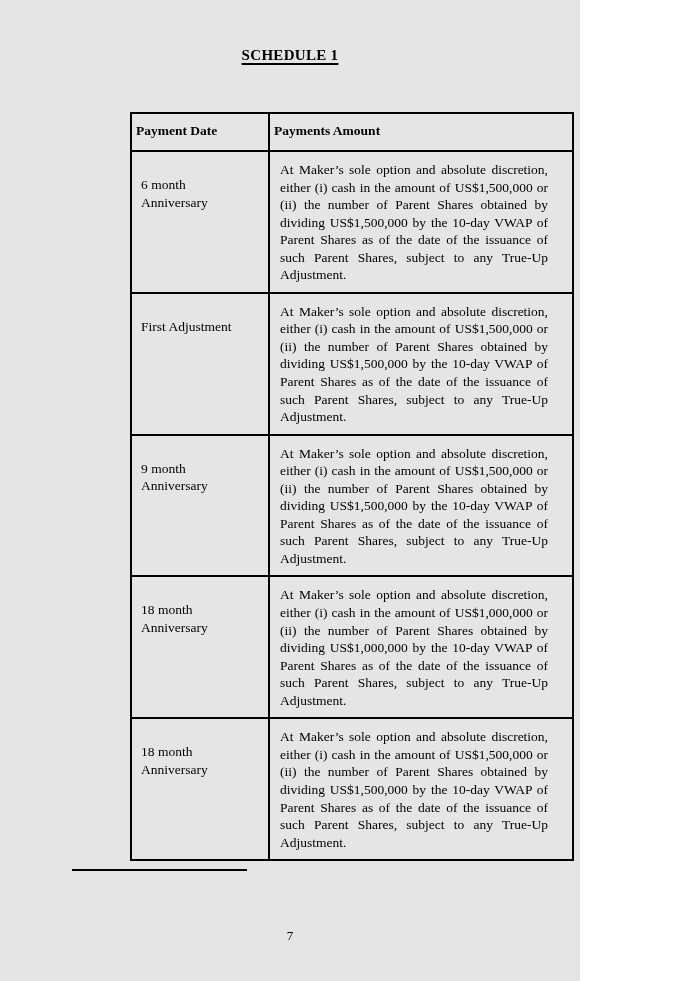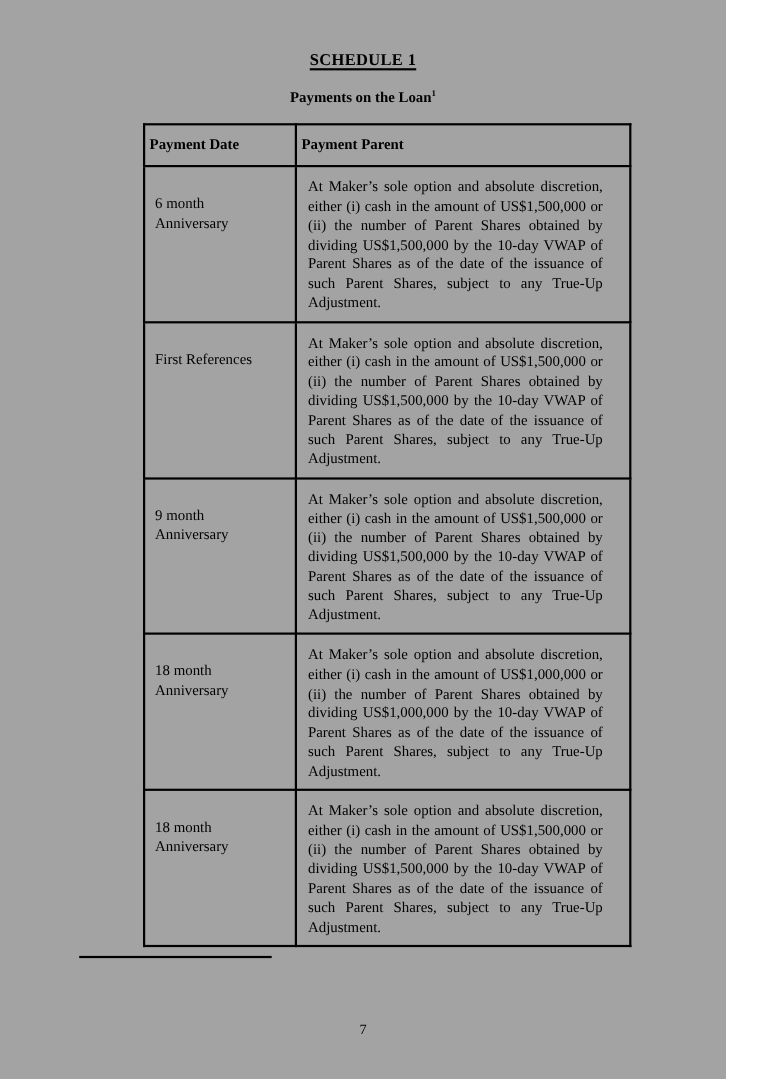--- a/index.html
+++ b/index.html
@@ -1,21 +1,21 @@
 <!DOCTYPE html>
 <html><head>
 <meta charset="utf-8">
 <style>
   * { margin: 0; padding: 0; box-sizing: border-box; }
   html, body { background: #ffffff; }
   .page {
     position: relative;
-    width: 660px;
+    width: 580px;
     height: 981px;
-    background: #a3a3a3;
+    background: #e5e5e5;
     font-family: "Liberation Serif", serif;
     color: #000000;
     overflow: hidden;
   }
   .doc-title {
     padding-top: 47px;
     text-align: center;
     font-size: 15px;
     font-weight: bold;
     letter-spacing: 0.3px;
@@ -102,43 +102,40 @@
 </style>
 </head>
 <body>
 
 <div class="page">
 
   <div class="doc-title">
     <span class="underlined">SCHEDULE 1</span>
   </div>
 
-  <div class="doc-subtitle">
-    <span>Payments on the Loan</span><sup>1</sup>
-  </div>
 
   <table class="loan-table">
     <colgroup>
       <col class="col-date">
       <col class="col-amount">
     </colgroup>
     <thead>
       <tr>
         <th>Payment Date</th>
-        <th>Payment Parent</th>
+        <th>Payments Amount</th>
       </tr>
     </thead>
     <tbody>
       <tr>
         <td class="date-cell">6 month
 Anniversary</td>
         <td class="amount-cell">At Maker’s sole option and absolute discretion, either (i) cash in the amount of US$1,500,000 or (ii) the number of Parent Shares obtained by dividing US$1,500,000 by the 10-day VWAP of Parent Shares as of the date of the issuance of such Parent Shares, subject to any True-Up Adjustment.</td>
       </tr>
       <tr>
-        <td class="date-cell">First References</td>
+        <td class="date-cell">First Adjustment</td>
         <td class="amount-cell">At Maker’s sole option and absolute discretion, either (i) cash in the amount of US$1,500,000 or (ii) the number of Parent Shares obtained by dividing US$1,500,000 by the 10-day VWAP of Parent Shares as of the date of the issuance of such Parent Shares, subject to any True-Up Adjustment.</td>
       </tr>
       <tr>
         <td class="date-cell">9 month
 Anniversary</td>
         <td class="amount-cell">At Maker’s sole option and absolute discretion, either (i) cash in the amount of US$1,500,000 or (ii) the number of Parent Shares obtained by dividing US$1,500,000 by the 10-day VWAP of Parent Shares as of the date of the issuance of such Parent Shares, subject to any True-Up Adjustment.</td>
       </tr>
       <tr>
         <td class="date-cell">18 month
 Anniversary</td>

